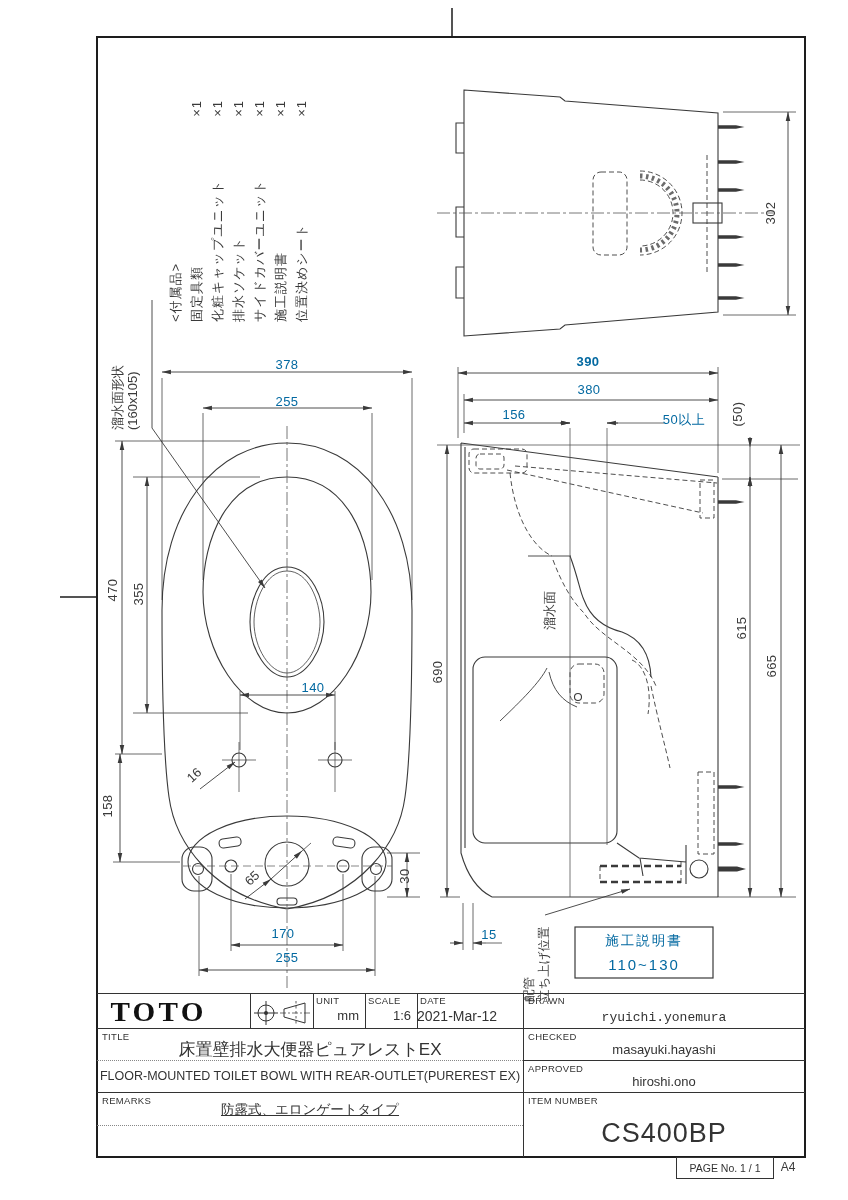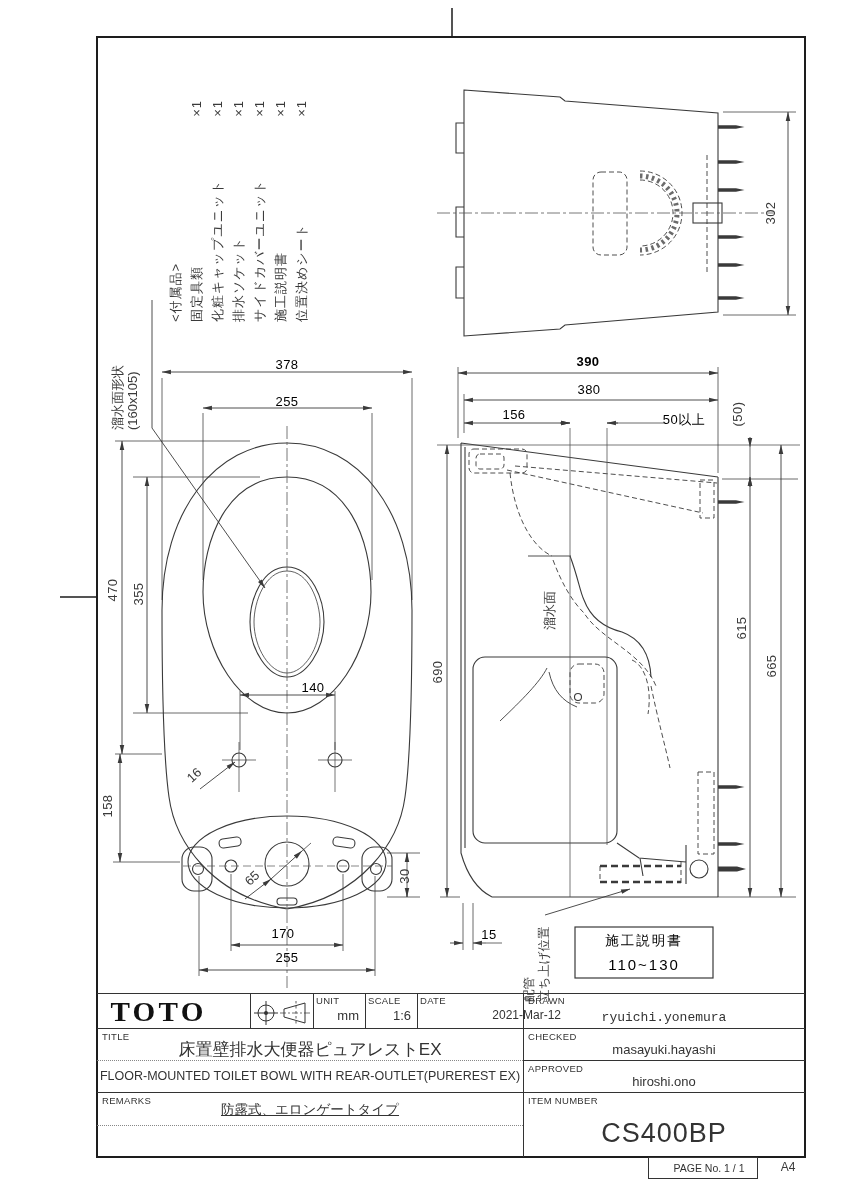--- a/index.html
+++ b/index.html
@@ -1,20 +1,20 @@
 <!DOCTYPE html>
 <html><head>
 <meta charset="utf-8">
 <style>
   html,body{margin:0;padding:0;background:#fff;}
   .sheet{position:relative;width:848px;height:1200px;background:#ffffff;overflow:hidden;
          font-family:"Liberation Sans", sans-serif;color:#333;}
   svg{position:absolute;left:0;top:0;}
   .txt{position:absolute;white-space:nowrap;color:#3a3a3a;}
-  .hdim{position:absolute;white-space:nowrap;color:#000000;font-size:13px;letter-spacing:.5px;
+  .hdim{position:absolute;white-space:nowrap;color:#0369a1;font-size:13px;letter-spacing:.5px;
         transform:translate(-50%,-50%);}
   .vdim{position:absolute;white-space:nowrap;color:#3a3a3a;font-size:13px;letter-spacing:.5px;
         transform:translate(-50%,-50%) rotate(-90deg);}
   .d45{position:absolute;white-space:nowrap;color:#3a3a3a;font-size:13px;
         transform:translate(-50%,-50%) rotate(-42deg);}
   .rot-block{position:absolute;transform-origin:0 0;display:flex;flex-direction:column;
         color:#3a3a3a;}
   .rot-block .ln{display:flex;justify-content:space-between;}
   .acc{font-size:13px;letter-spacing:1px;}
   .acc .ln{height:21px;line-height:21px;}
@@ -283,21 +283,21 @@
 
     <div class="logo" style="left:114px;top:997px;">TOTO</div>
 
     <div class="cell-label" style="left:316px;top:995px;">UNIT</div>
     <div class="cell-val" style="left:313px;top:1008px;width:46px;text-align:right;">mm</div>
 
     <div class="cell-label" style="left:368px;top:995px;">SCALE</div>
     <div class="cell-val" style="left:365px;top:1008px;width:46px;text-align:right;">1:6</div>
 
     <div class="cell-label" style="left:420px;top:995px;">DATE</div>
-    <div class="cell-val" style="left:417px;top:1008px;width:100px;text-align:right;font-size:12px;padding-left:44px;">2021-Mar-12</div>
+    <div class="cell-val" style="left:417px;top:1008px;width:100px;text-align:left;font-size:14px;">2021-Mar-12</div>
 
     <div class="cell-label" style="left:102px;top:1031px;">TITLE</div>
     <div class="cell-val" style="left:97px;top:1038px;width:426px;text-align:center;font-size:17px;">床置壁排水大便器ピュアレストEX</div>
     <div class="cell-val" style="left:97px;top:1069px;width:426px;text-align:center;font-size:12.5px;">FLOOR-MOUNTED TOILET BOWL WITH REAR-OUTLET(PUREREST EX)</div>
 
     <div class="cell-label" style="left:102px;top:1095px;">REMARKS</div>
     <div class="cell-val" style="left:97px;top:1101px;width:426px;text-align:center;font-size:13.5px;text-decoration:underline;">防露式、エロンゲートタイプ</div>
 
     <div class="cell-label" style="left:528px;top:995px;">DRAWN</div>
     <div class="cell-val" style="left:523px;top:1010px;width:282px;text-align:center;font-family:Liberation Mono, monospace;">ryuichi.yonemura</div>
@@ -305,18 +305,18 @@
     <div class="cell-label" style="left:528px;top:1031px;">CHECKED</div>
     <div class="cell-val" style="left:523px;top:1042px;width:282px;text-align:center;">masayuki.hayashi</div>
 
     <div class="cell-label" style="left:528px;top:1063px;">APPROVED</div>
     <div class="cell-val" style="left:523px;top:1074px;width:282px;text-align:center;">hiroshi.ono</div>
 
     <div class="cell-label" style="left:528px;top:1095px;">ITEM NUMBER</div>
     <div class="cell-val bigitem" style="left:523px;top:1118px;width:282px;text-align:center;">CS400BP</div>
   </div>
 
-  <div class="pagebox" style="left:648px;top:1157px;width:96px;height:20px;padding-left:12px;">
+  <div class="pagebox" style="left:676px;top:1157px;width:96px;height:20px;">
     <span>PAGE No.  1 / 1</span>
   </div>
   <div class="txt" style="left:770px;top:1157px;width:36px;height:20px;display:flex;align-items:center;justify-content:center;font-size:12px;">A4</div>
 
 </div>
 
 </body></html>

